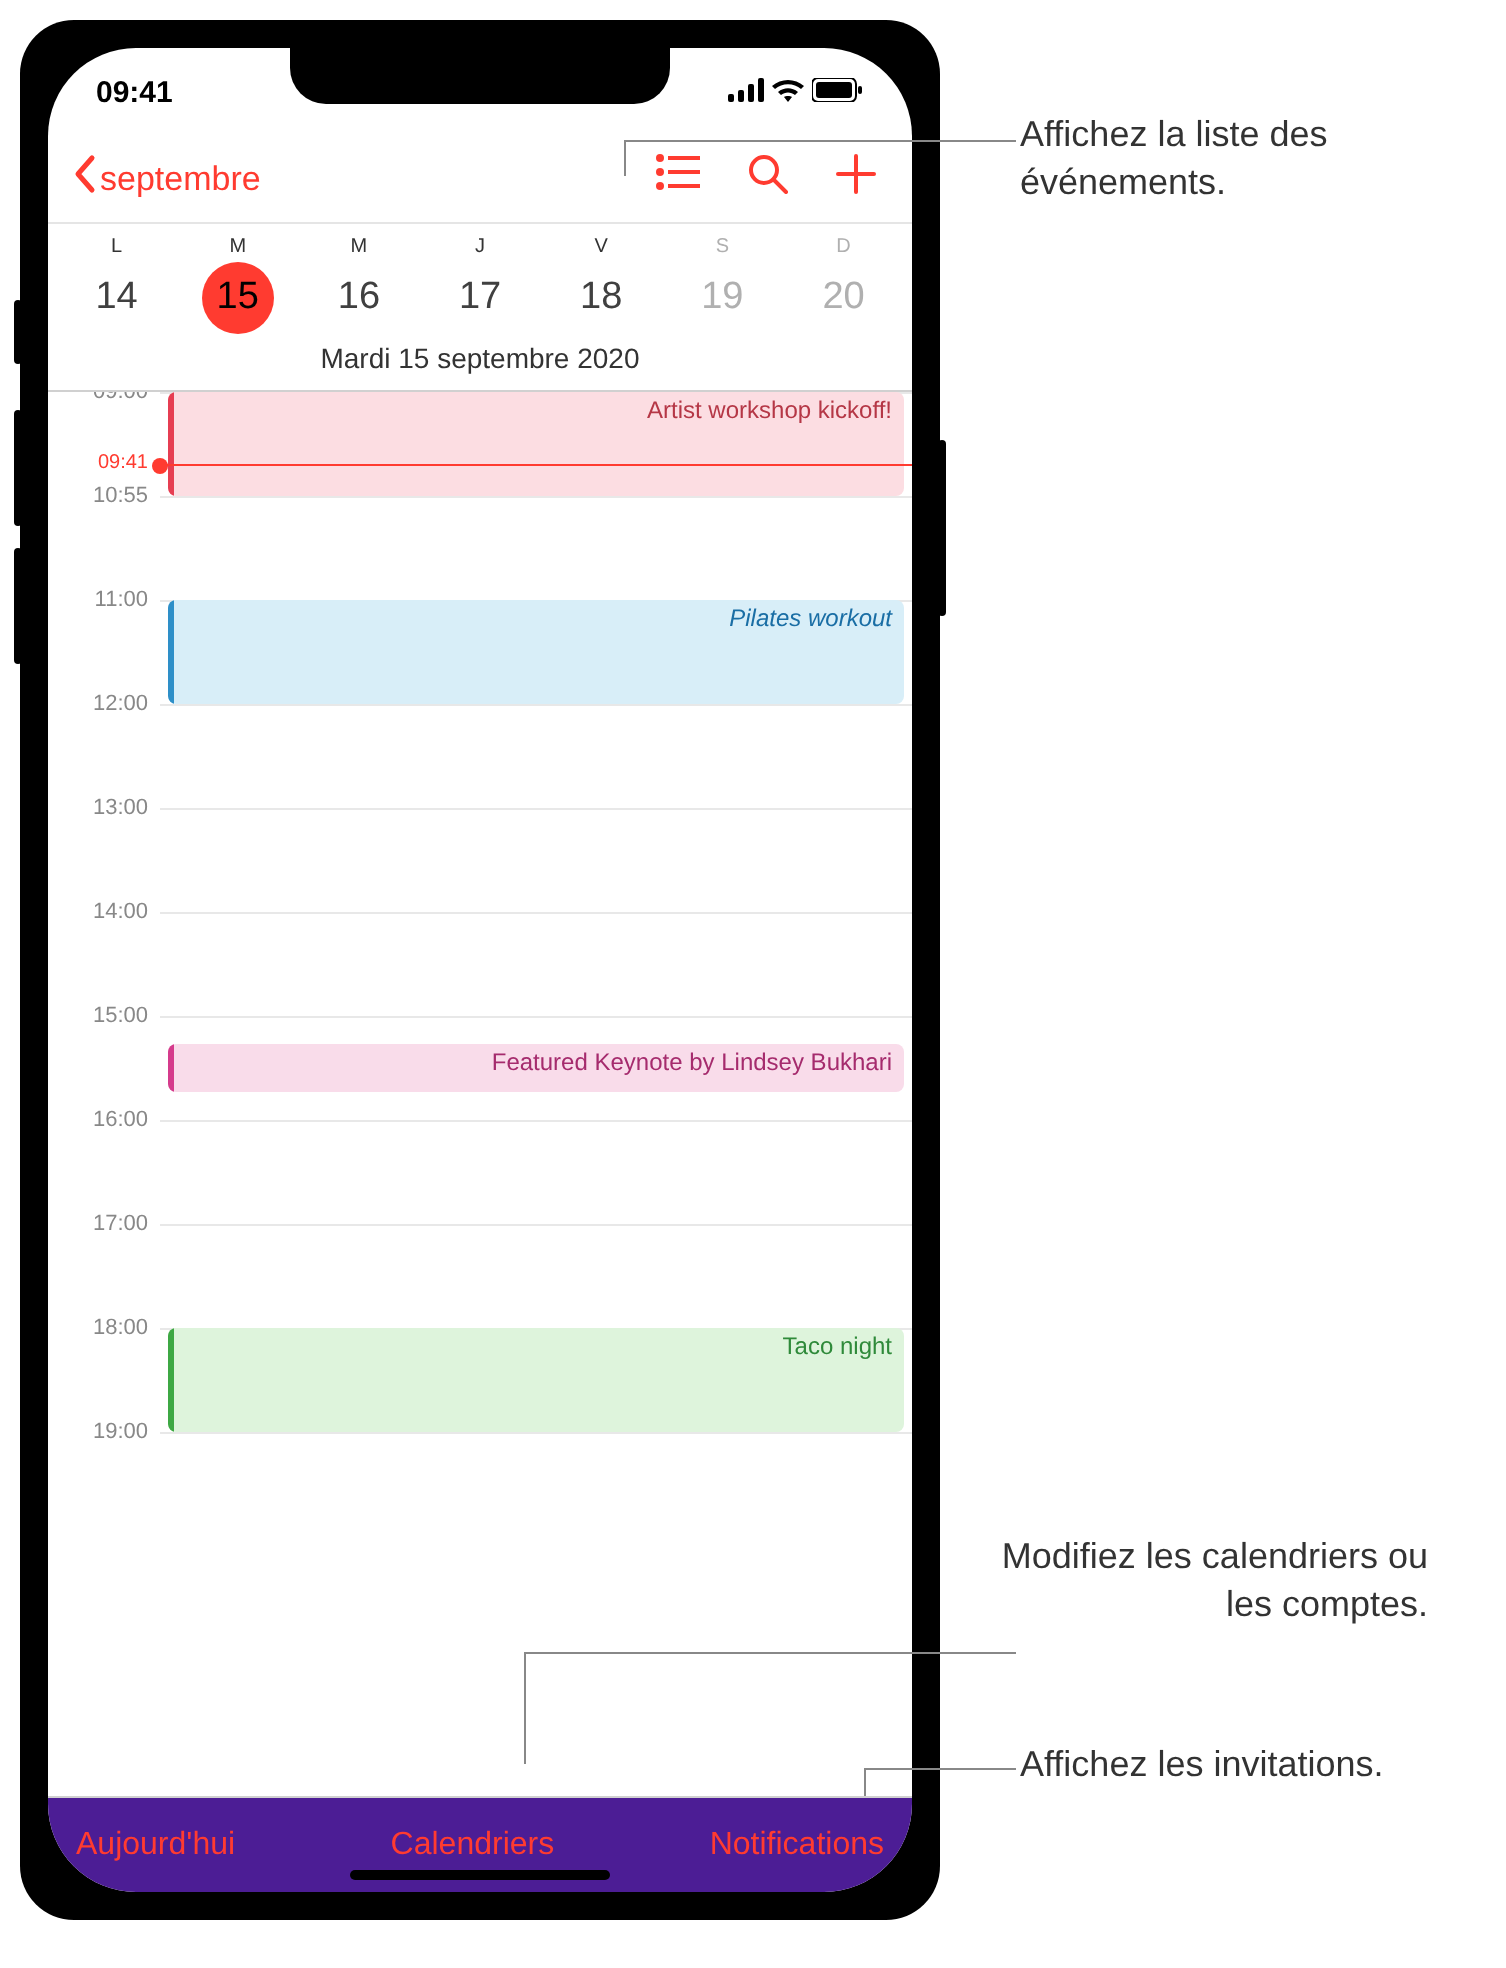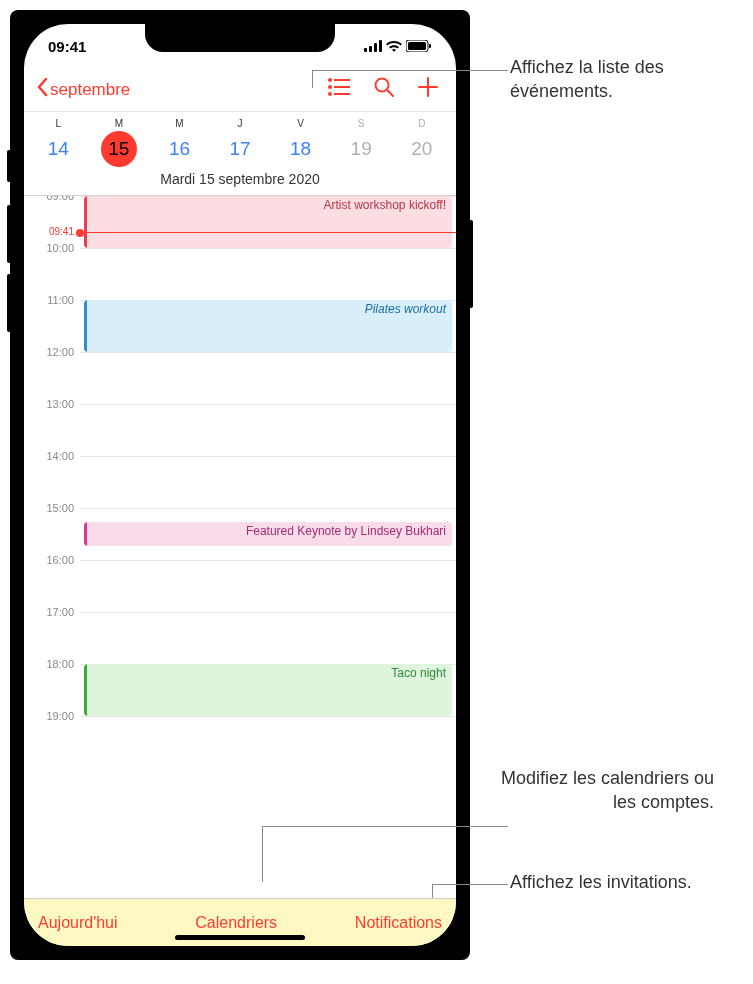--- a/index.html
+++ b/index.html
@@ -10,21 +10,21 @@
     height: 984px;
     position: relative;
   }
   .phone {
     position: absolute;
     left: 10px;
     top: 10px;
     width: 460px;
     height: 950px;
     background: #000;
-    border-radius: 8px;
+    border-radius: 27px;
     padding: 14px;
   }
   .screen {
     width: 100%;
     height: 100%;
     background: #fff;
     border-radius: 44px;
     overflow: hidden;
     position: relative;
     display: flex;
@@ -87,21 +87,21 @@
     flex: 1;
     text-align: center;
   }
   .day-letter {
     font-size: 10px;
     color: #333;
     padding: 6px 0 2px;
   }
   .day-num {
     font-size: 19px;
-    color: #3b82f6;
+    color: #404040;
     padding: 4px 0;
     margin: 0 4px;
     border-radius: 50%;
     height: 36px;
     line-height: 28px;
     cursor:pointer;
   }
   .day-num.selected {
     background: #ff3b30;
     color: #000000;
@@ -168,21 +168,21 @@
   .now-line { position:absolute; left:12px; right:0; height:0; border-top:1px solid #ff3b30; }
   .now-dot { position:absolute; left:-4px; top:-4px; width:8px; height:8px; background:#ff3b30; border-radius:50%; }
   .now-label { position:absolute; left:0; font-size:10px; color:#ff3b30; transform:translateY(-6px); width:56px; text-align:right; padding-right:6px; }
   .bottom-bar {
     height: 48px;
     border-top: 1px solid #d0d0d0;
     display:flex;
     justify-content: space-between;
     align-items:center;
     padding: 0 14px;
-    background:#fef9c3;
+    background:#4c1d95;
   }
   .bottom-btn { color:#ff3b30; font-size:16px; cursor:pointer; }
   .home-indicator {
     position:absolute;
     bottom:6px;
     left:50%;
     transform:translateX(-50%);
     width:130px;
     height:5px;
     background:#000;
@@ -308,21 +308,21 @@
       <div class="date-line">Mardi  15 septembre 2020</div>
     </div>
 
     <div class="day-view">
       <div class="hours" id="hours">
           <div class="hour-row">
             <div class="hour-label">09:00</div>
             <div class="hour-line"></div>
           </div>
           <div class="hour-row">
-            <div class="hour-label">10:00</div>
+            <div class="hour-label">10:55</div>
             <div class="hour-line"></div>
           </div>
           <div class="hour-row">
             <div class="hour-label">11:00</div>
             <div class="hour-line"></div>
           </div>
           <div class="hour-row">
             <div class="hour-label">12:00</div>
             <div class="hour-line"></div>
           </div>

